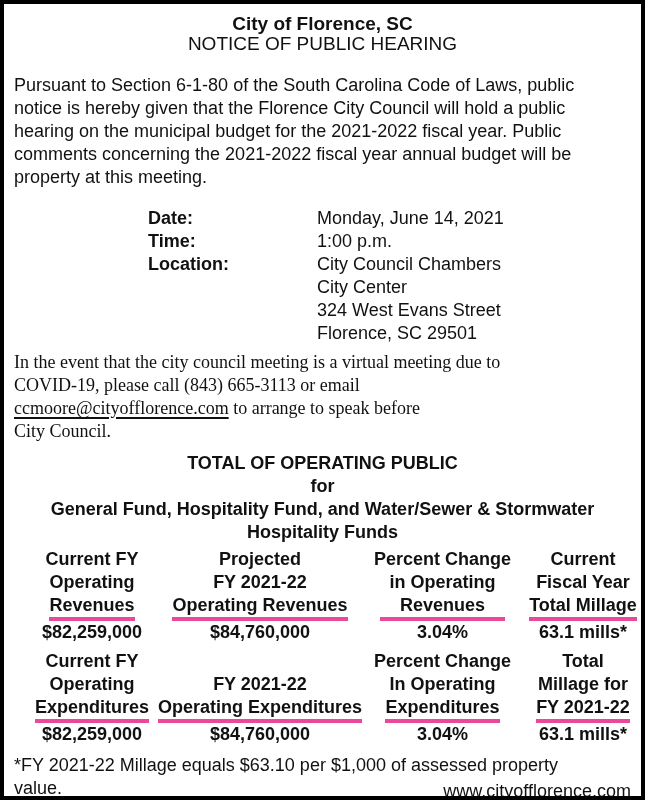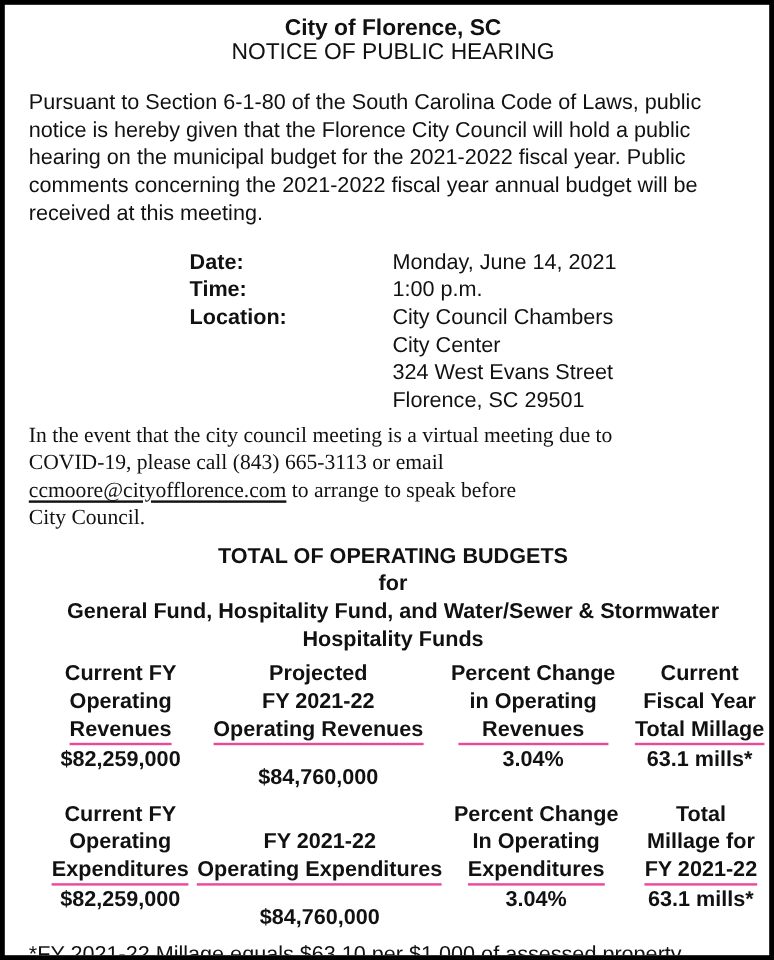--- a/index.html
+++ b/index.html
@@ -2,21 +2,21 @@
 <html><head>
 <meta charset="utf-8">
 <style>
   html,body { margin:0; padding:0; background:#e8e8e8; }
   .page {
     position:relative;
     width:645px; height:800px;
     box-sizing:border-box;
     background:#ffffff;
     border:4px solid #000000;
-    padding:10px 10px 0 20px;
+    padding:10px 10px 0 10px;
     color:#111111;
     font-family:"Liberation Sans", sans-serif;
     overflow:hidden;
   }
   .title-line { font-size:19px; line-height:20px; font-weight:bold; text-align:center; }
   .subtitle-line { font-size:19px; line-height:20px; text-align:center; }
   .body-line { font-size:18px; line-height:23px; white-space:nowrap; }
   .para1 { margin-top:20px; }
   .details { margin-top:18px; margin-left:134px; }
   .detail-row { display:flex; font-size:18px; line-height:23px; }
@@ -24,41 +24,41 @@
   .detail-value { white-space:nowrap; }
   .para2 { margin-top:6px;font-family:Liberation Serif, serif; }
   .email-link { text-decoration:underline; text-underline-offset:3px; text-decoration-thickness:1.5px; color:inherit; }
   .heading-block { margin-top:9px; }
   .heading-line { font-size:18px; line-height:23px; font-weight:bold; text-align:center; white-space:nowrap; }
   .btable { display:flex; margin-top:8px; font-size:18px; line-height:23px; }
   .btable.second { margin-top:10px; }
   .bcol { display:flex; flex-direction:column; align-items:center; text-align:center;font-weight:bold; }
   .bcol .hdr { height:69px; display:flex; flex-direction:column; justify-content:flex-end; align-items:center; }
   .bcol .hdr span { white-space:nowrap; }
-  .underlined { border-bottom:2px solid #ec4899; }
+  .underlined { border-bottom:4px solid #ec4899; }
   .wide-pad { padding-left:20px; padding-right:20px; }
   .cell-value { margin-top:0; white-space:nowrap; }
-  .w1 { width:156px; } .w2 { width:180px;gap:15px; } .w3 { width:185px; } .w4 { width:96px; }
+  .w1 { width:156px; } .w2 { width:180px; } .w3 { width:185px; } .w4 { width:96px; }
   .footnote { margin-top:8px; }
   .website-line { font-size:18px; line-height:23px; text-align:right; margin-top:-20px; white-space:nowrap; }
 </style>
 </head>
 <body>
 
 <div class="page">
 
   <div class="title-line">City of Florence, SC</div>
   <div class="subtitle-line">NOTICE OF PUBLIC HEARING</div>
 
   <div class="para1">
     <div class="body-line">Pursuant to Section 6-1-80 of the South Carolina Code of Laws, public</div>
     <div class="body-line">notice is hereby given that the Florence City Council will hold a public</div>
     <div class="body-line">hearing on the municipal budget for the 2021-2022 fiscal year. Public</div>
     <div class="body-line">comments concerning the 2021-2022 fiscal year annual budget will be</div>
-    <div class="body-line">received at this meeting.</div>
+    <div class="body-line">property at this meeting.</div>
   </div>
 
   <div class="details">
     <div class="detail-row">
       <div class="detail-label">Date:</div>
       <div class="detail-value">Monday, June 14, 2021</div>
     </div>
     <div class="detail-row">
       <div class="detail-label">Time:</div>
       <div class="detail-value">1:00 p.m.</div>
@@ -82,21 +82,21 @@
   </div>
 
   <div class="para2">
     <div class="body-line">In the event that the city council meeting is a virtual meeting due to</div>
     <div class="body-line">COVID-19, please call (843) 665-3113 or email</div>
     <div class="body-line"><span class="email-link">ccmoore@cityofflorence.com</span><span> to arrange to speak before</span></div>
     <div class="body-line">City Council.</div>
   </div>
 
   <div class="heading-block">
-    <div class="heading-line">TOTAL OF OPERATING BUDGETS</div>
+    <div class="heading-line">TOTAL OF OPERATING PUBLIC</div>
     <div class="heading-line">for</div>
     <div class="heading-line">General Fund, Hospitality Fund, and Water/Sewer &amp; Stormwater</div>
     <div class="heading-line">Hospitality Funds</div>
   </div>
 
   <div class="btable">
     <div class="bcol w1">
       <div class="hdr">
         <span>Current FY</span>
         <span>Operating</span>

